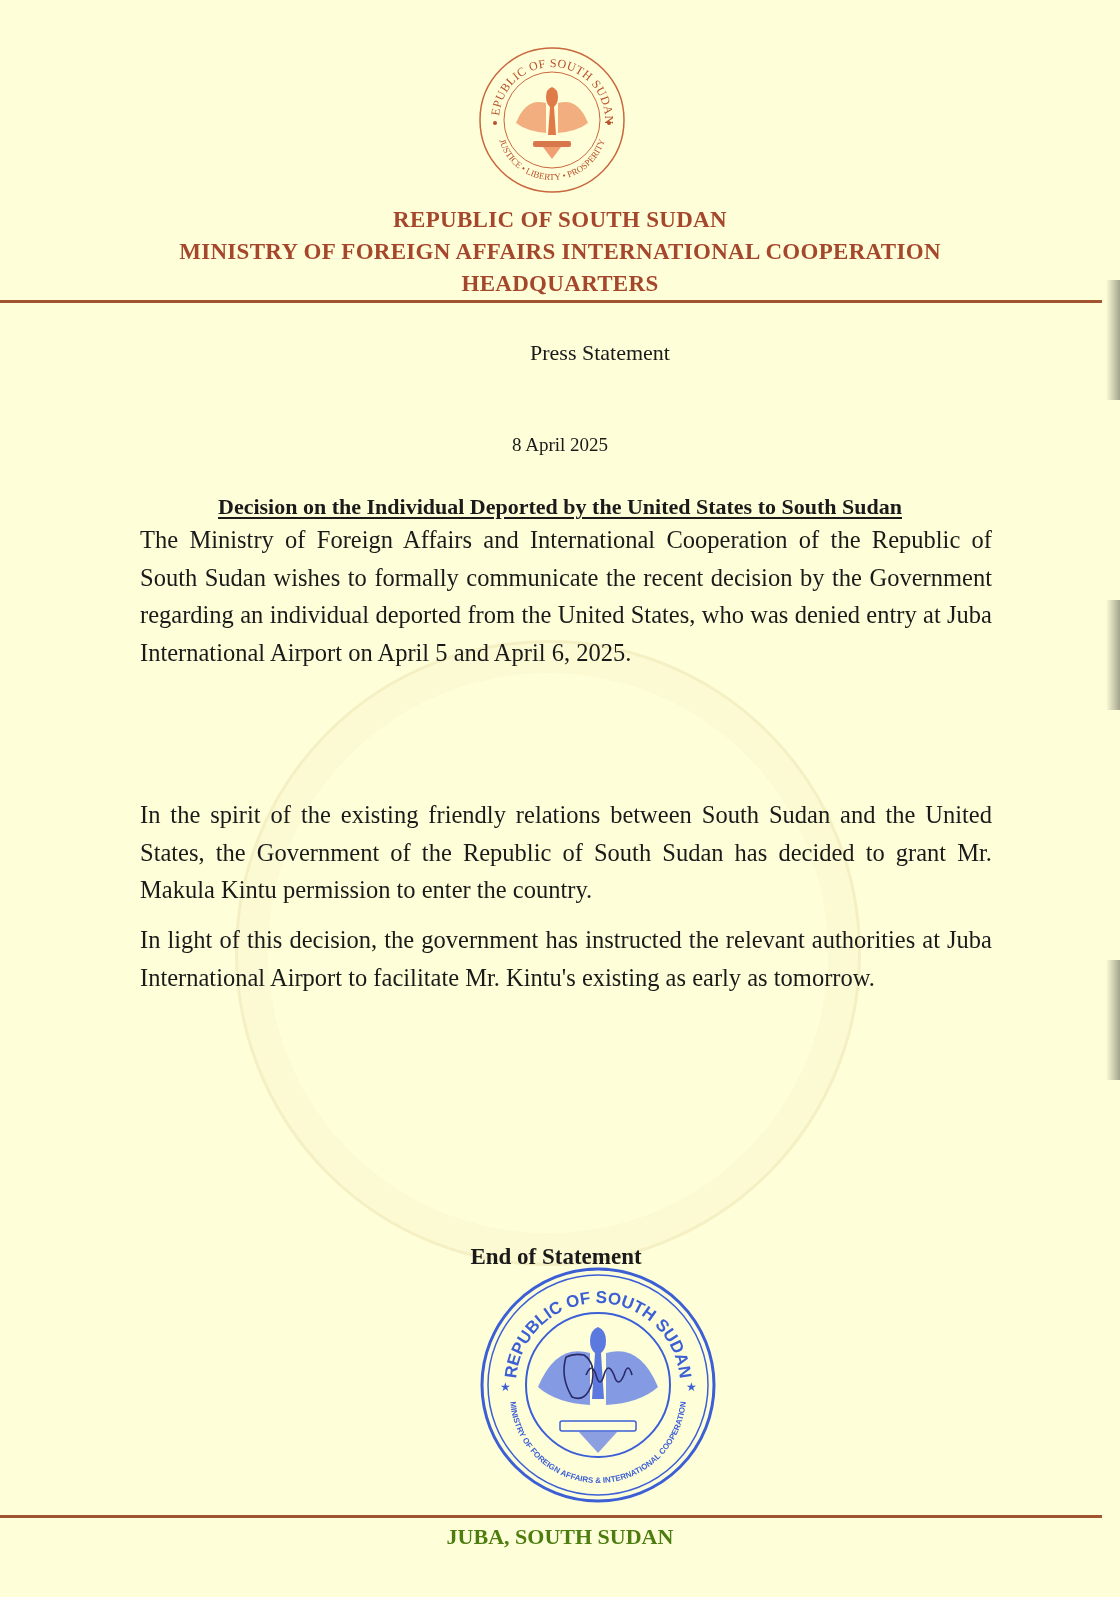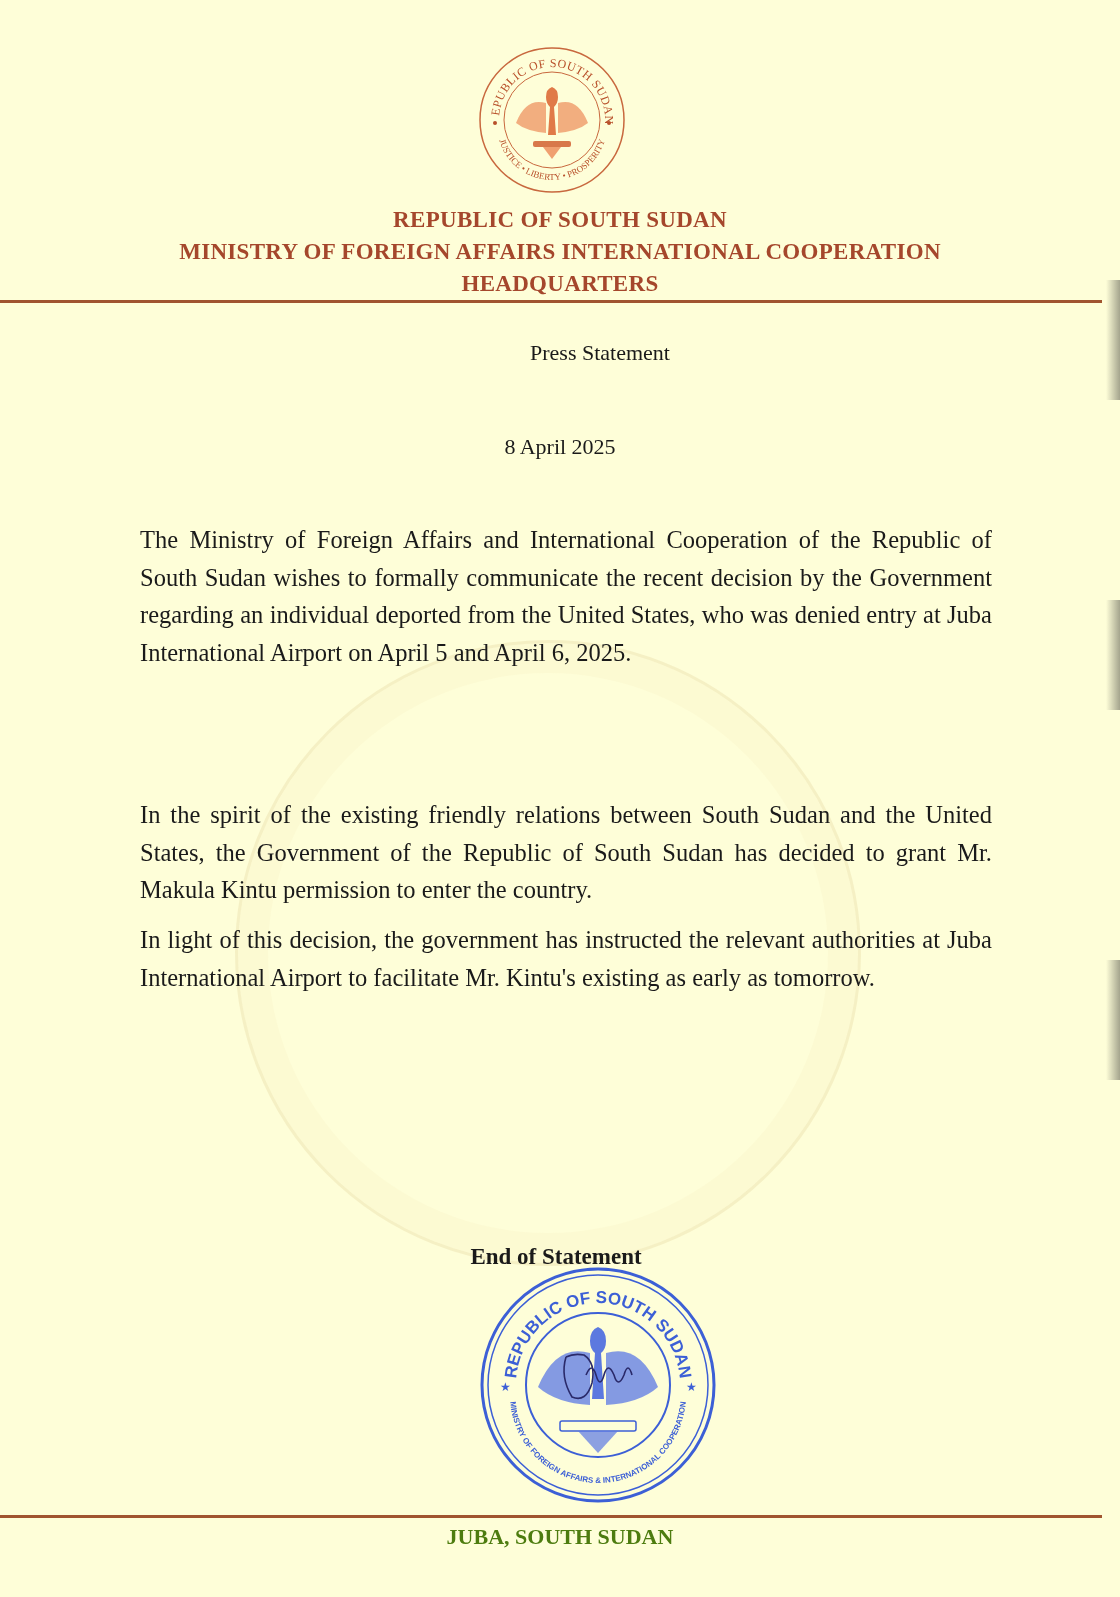--- a/index.html
+++ b/index.html
@@ -32,21 +32,21 @@
       line-height: 32px;
     }
     .rule {
       position: absolute; left: 0; height: 3px; background: #a0542f;
     }
     .rule.top { top: 300px; width: 1102px; }
     .rule.bottom { top: 1515px; width: 1102px; }
     .center-block { position: absolute; left: 0; width: 1120px; text-align: center; }
     .press { top: 340px; font-weight: normal; font-size: 22px; padding-left: 40px; }
     .release { top: 400px; font-weight: bold; font-size: 22px; }
-    .date { top: 434px; font-size: 22px; }
+    .date { top: 434px; font-size: 19px; }
     .subject {
       top: 494px; font-weight: bold; font-size: 22px; text-decoration: underline;
       text-underline-offset: 3px;
     }
     .body {
       position: absolute; left: 140px; width: 852px;
       font-size: 24.5px; line-height: 37.5px; text-align: justify;
     }
     .body p { margin: 0; }
     .p1 { top: 521px; }
@@ -94,20 +94,21 @@
   <div class="header-lines">
     <div>REPUBLIC OF SOUTH SUDAN</div>
     <div>MINISTRY OF FOREIGN AFFAIRS INTERNATIONAL COOPERATION</div>
     <div>HEADQUARTERS</div>
   </div>
 
   <div class="rule top"></div>
 
   <div class="center-block press">Press Statement</div>
   <div class="center-block date">8 April 2025</div>
+  <div class="center-block subject">Decision on the Individual Deported by the United States to South Sudan</div>
 
   <div class="body p1">
     <p>The Ministry of Foreign Affairs and International Cooperation of the Republic of South Sudan wishes to formally communicate the recent decision by the Government regarding an individual deported from the United States, who was denied entry at Juba International Airport on April 5 and April 6, 2025.</p>
   </div>
   <div class="body p2">
     <p>In the spirit of the existing friendly relations between South Sudan and the United States, the Government of the Republic of South Sudan has decided to grant Mr. Makula Kintu permission to enter the country.</p>
   </div>
   <div class="body p3">
     <p>In light of this decision, the government has instructed the relevant authorities at Juba International Airport to facilitate Mr. Kintu's existing as early as tomorrow.</p>
   </div>

